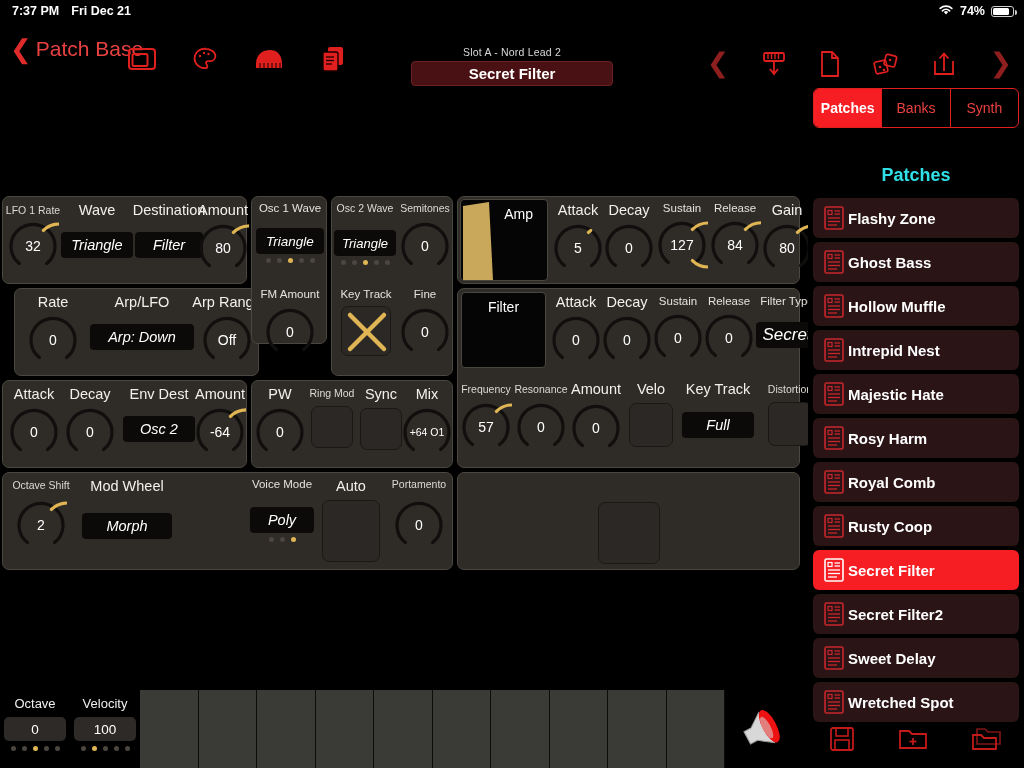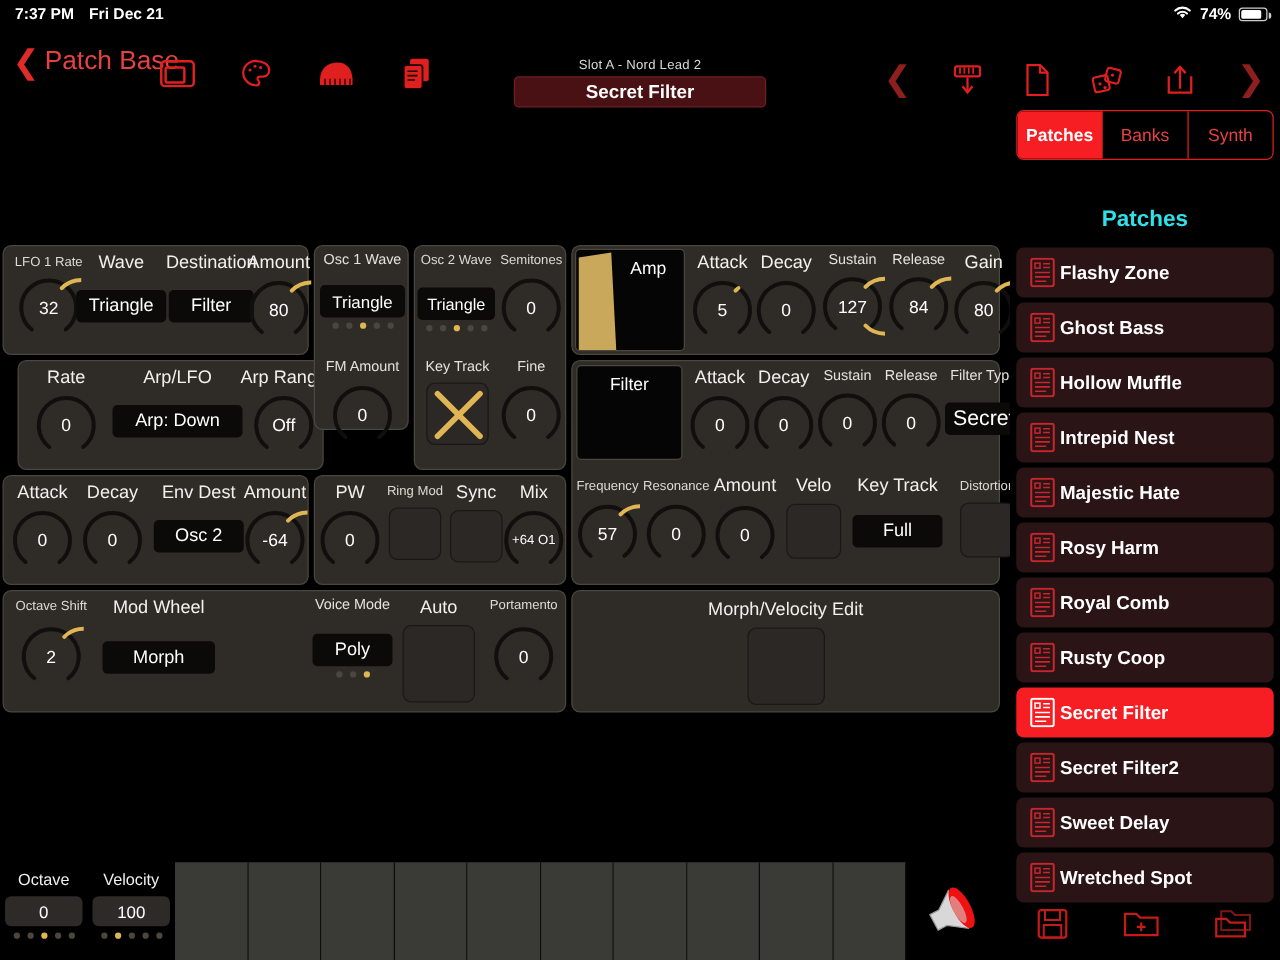--- a/index.html
+++ b/index.html
@@ -55,21 +55,21 @@
   .knob svg { position:absolute; left:0; top:0; }
   .knob .kval {
     position:absolute; left:0; right:0; top:0; bottom:0; display:flex; align-items:center; justify-content:center;
     color:#fff; font-size:14px;
   }
   .knob .kval.tiny { font-size:10.5px; }
 
   
   .vbox {
     background:#0c0a09; border-radius:4px; color:#fff; font-size:14.5px;
-    display:flex; align-items:center; justify-content:center; padding:0 16px; height:26px; white-space:nowrap;
+    display:flex; align-items:center; justify-content:center; padding:0 16px; height:26px; white-space:nowrap;font-style:italic;
   }
   .dots { display:flex; gap:6px; margin-top:4px; }
   .dots i { width:5px; height:5px; border-radius:50%; background:#4b463f; display:block;}
   .dots i.on { background:#e0b553; }
 
   
   .sq { background:#2b2825; border:1.6px solid #1a1815; border-radius:7px; }
 
   
   .envbox { background:#050505; border:1px solid #4a4640; border-radius:4px; position:relative; overflow:hidden; }
@@ -219,21 +219,21 @@
             <path d="M8.5 7.5 L13 2.5 L17.5 7.5" fill="none" stroke="#e01f1f" stroke-width="1.8"></path>
           </svg>
       </span>
       <span class="nav-chev">❯</span>
     </div>
   </div>
 
   <div class="editor">
 
     <div class="panel" style="left:2px;top:2px;width:245px;height:88px;">
-      <div class="cell" style="left:10px;top:7px;width:52px;">
+      <div class="cell" style="left:4px;top:7px;width:52px;">
         <div class="clabel sm">LFO 1 Rate</div>
         <div class="knob" style="margin-top:4px;">
           <svg width="52" height="52" viewBox="0 0 52 52">
               <path d="M12.4 43.6 A22 22 0 1 1 39.6 43.6" fill="none" stroke="#100f0d" stroke-width="3.2" stroke-linecap="round"></path>
               <path class="arc" d="M 36.44 10.44 A 22 22 0 0 1 60.42 5.67" fill="none" stroke="#e0b553" stroke-width="3.2" stroke-linecap="round"></path>
             </svg>
           <div class="kval">32</div>
         </div>
       </div>
       <div class="cell" style="left:56px;top:5px;width:76px;">
@@ -604,23 +604,20 @@
           <svg width="52" height="52" viewBox="0 0 52 52">
               <path d="M12.4 43.6 A22 22 0 1 1 39.6 43.6" fill="none" stroke="#100f0d" stroke-width="3.2" stroke-linecap="round"></path>
               <path class="arc" d="" fill="none" stroke="#e0b553" stroke-width="3.2" stroke-linecap="round"></path>
             </svg>
           <div class="kval">0</div>
         </div>
       </div>
     </div>
 
     <div class="panel" style="left:457px;top:278px;width:343px;height:98px;">
-      <div style="position:absolute;left:0;top:6px;width:100%;text-align:center;">
-        <span class="clabel">Morph/Velocity Edit</span>
-      </div>
       <div class="sq" style="position:absolute;left:140px;top:29px;width:62px;height:62px;"></div>
     </div>
   </div>
 
   <div class="kbarea">
     <div class="octvel">
       <div class="ovcol">
         <div class="ovlabel">Octave</div>
         <div class="ovbox">0</div>
         <div class="dots" style="margin-top:5px;">

